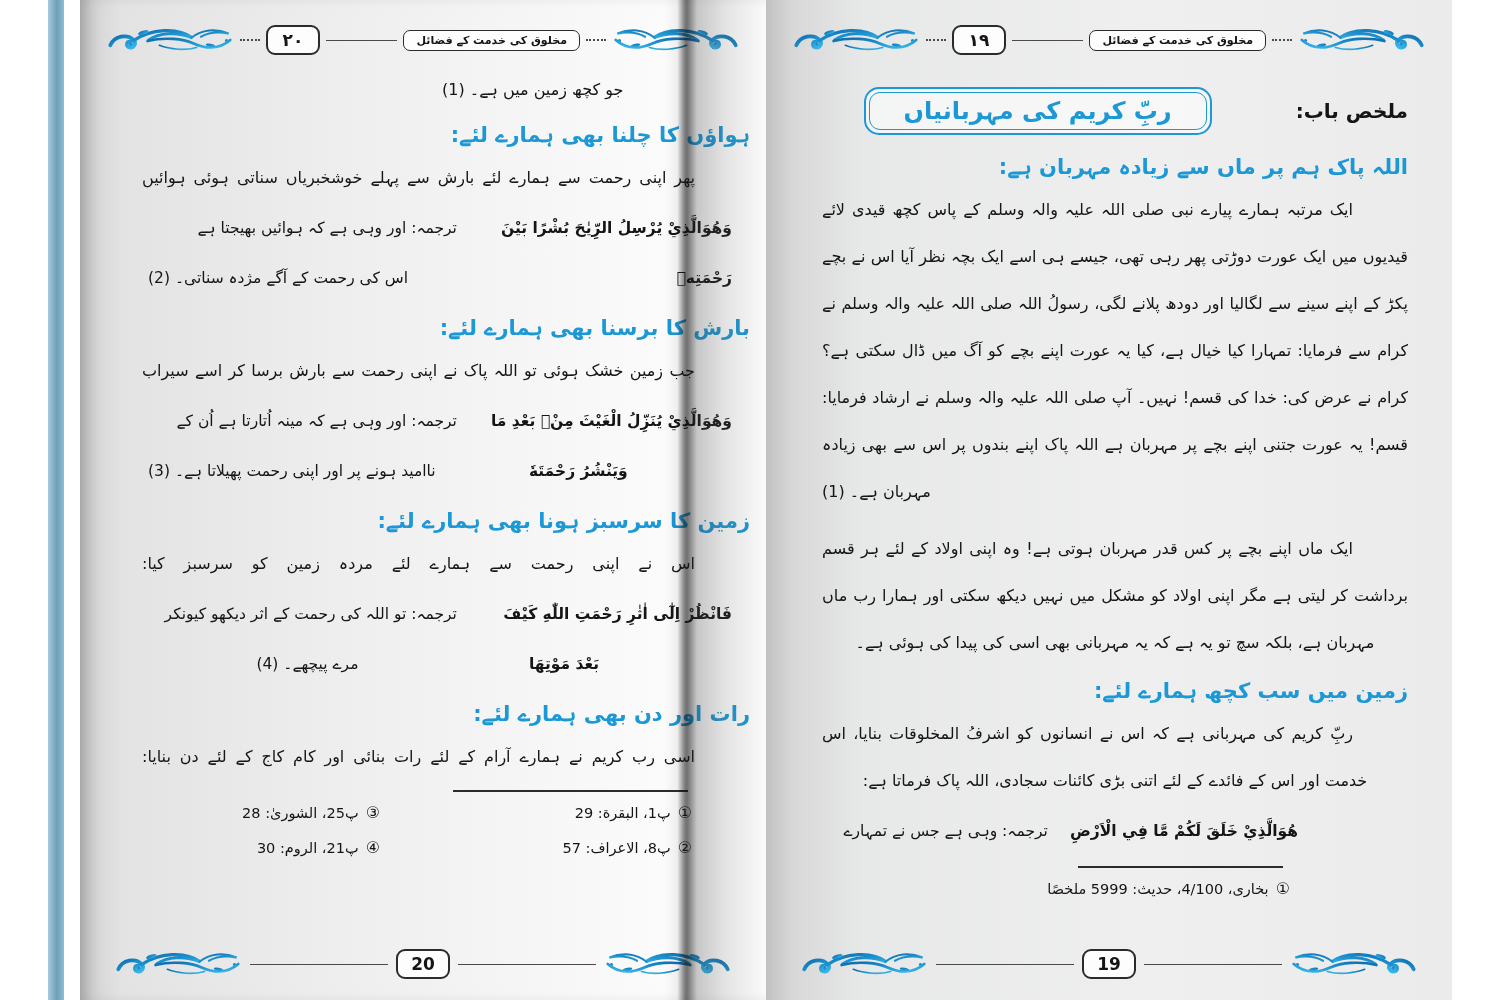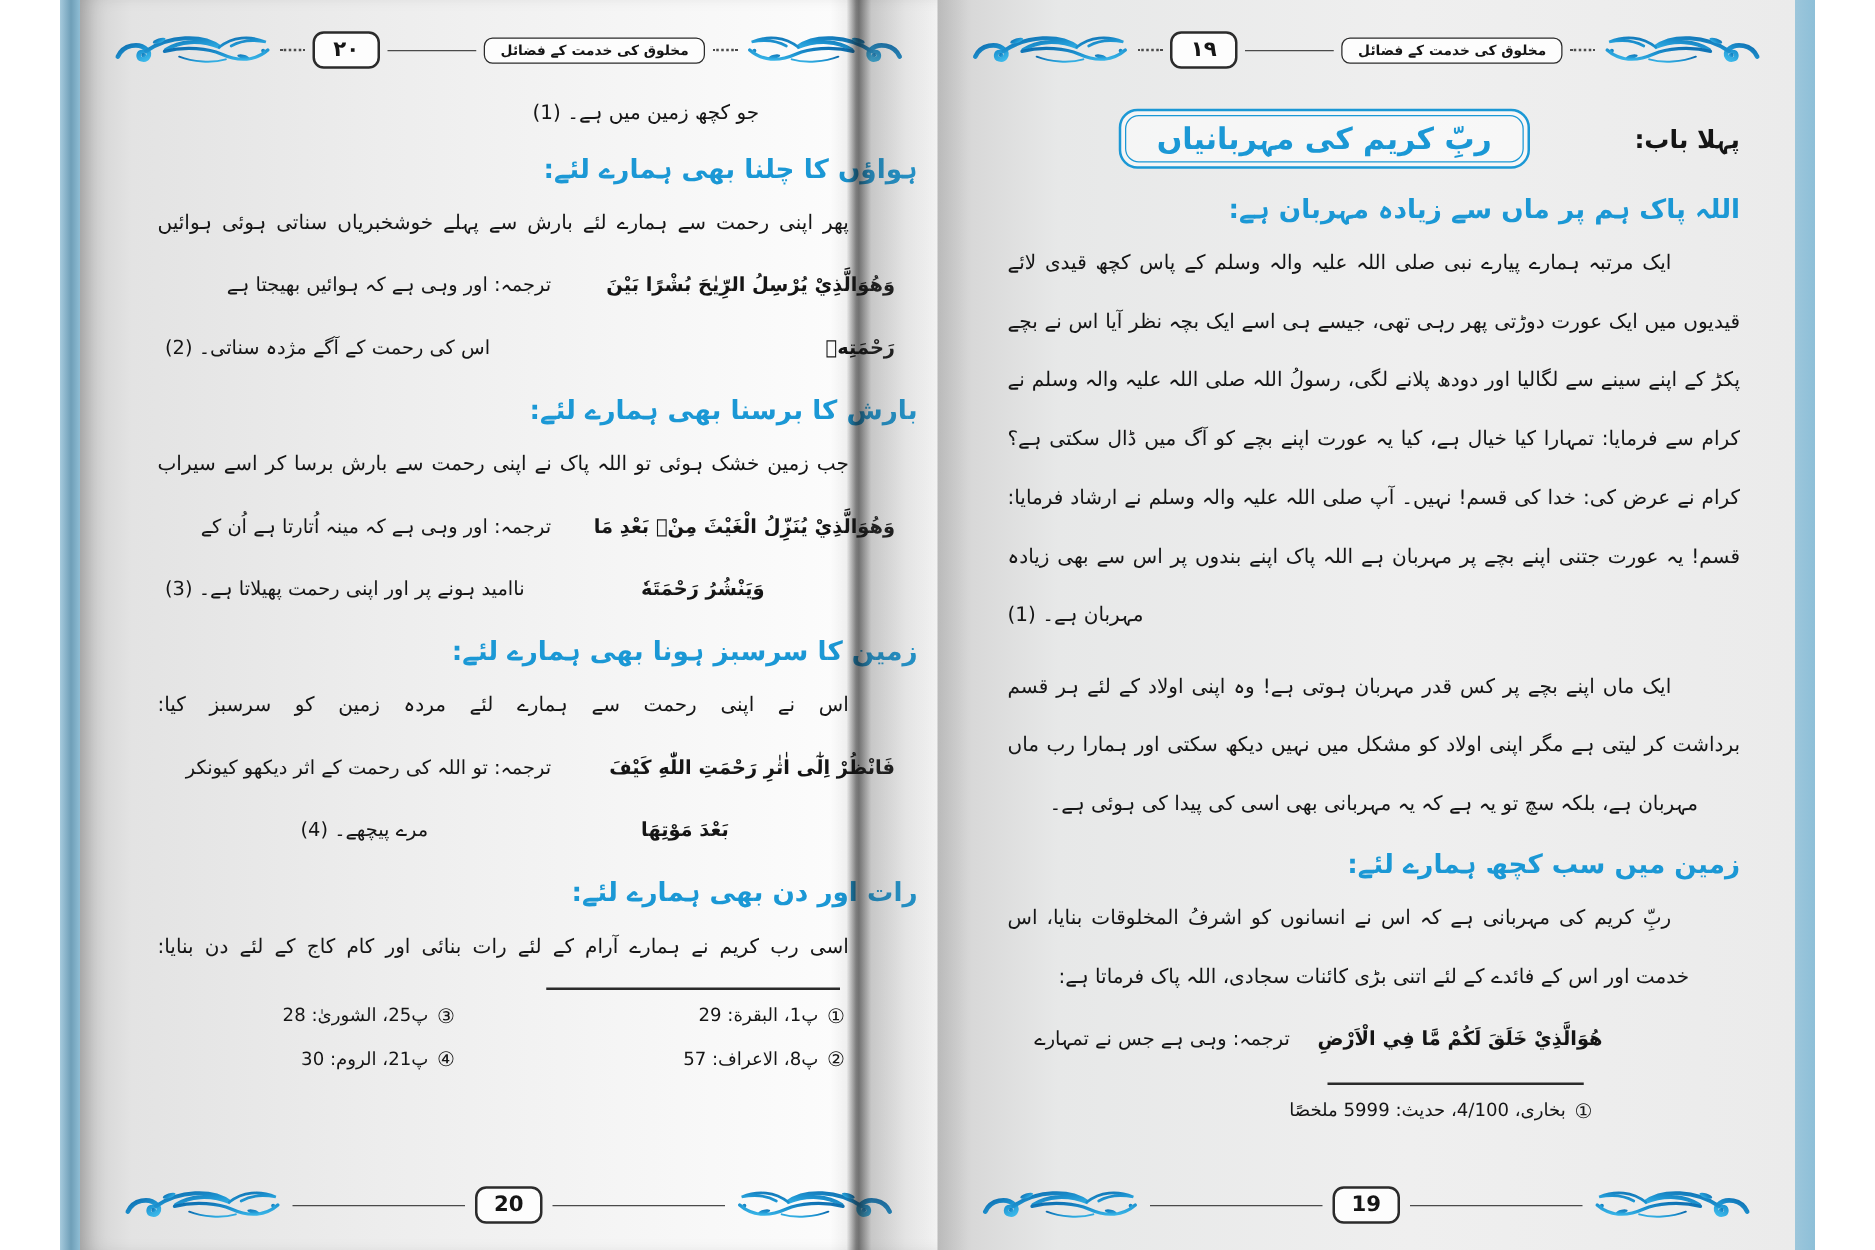--- a/index.html
+++ b/index.html
@@ -4,21 +4,21 @@
 <style>
   html,body{margin:0;padding:0;}
   body{
     width:1500px;height:1000px;overflow:hidden;background:#ffffff;
     font-family:"DejaVu Sans",sans-serif;color:#151515;
   }
   .stage{position:relative;width:1500px;height:1000px;}
   .band{position:absolute;top:0;bottom:0;width:16px;z-index:1;}
   .band.left{left:48px;background:linear-gradient(90deg,#a6cadd,#6f9fb8 55%,#8fbdd4);}
   .band.right{left:1436px;background:linear-gradient(90deg,#9cc6db,#8dbfd8);}
-  .spread{position:absolute;left:64px;top:0;width:1372px;height:1000px;display:flex;z-index:2;}
+  .spread{position:absolute;left:80px;top:0;width:1372px;height:1000px;display:flex;z-index:2;}
   .page{position:relative;width:686px;height:1000px;overflow:hidden;}
   .page-left{background:linear-gradient(90deg,#cfcfcf 0%,#e3e3e3 6%,#ededed 35%,#f7f7f7 70%,#ffffff 100%);box-shadow:inset 14px 0 18px -10px rgba(0,0,0,.28);}
   .page-right{background:linear-gradient(90deg,#c2c2c2 0%,#d8d8d8 4%,#e7e8e8 14%,#efefef 55%,#ebebeb 100%);}
   .gutter-shadow{position:absolute;left:664px;top:0;bottom:0;width:110px;z-index:3;pointer-events:none;
     background:linear-gradient(90deg,rgba(0,0,0,0) 0%,rgba(0,0,0,.05) 12%,rgba(20,20,20,.55) 19%,rgba(20,20,20,.6) 21%,rgba(60,60,60,.28) 30%,rgba(90,90,90,.16) 55%,rgba(0,0,0,0) 100%);}
 
   
   .ph{display:flex;align-items:center;gap:6px;padding:16px 26px 0 26px;height:48px;}
   .pf{position:absolute;left:0;right:0;bottom:10px;display:flex;align-items:center;gap:8px;padding:0 34px;height:52px;}
   .fl{width:128px;height:38px;flex:0 0 auto;}
@@ -46,21 +46,21 @@
   .tr{width:54%;padding-right:12px;}
   .vline{font-size:15.5px;line-height:50px;height:50px;overflow:hidden;text-align:right;}
   .vline.end{text-align:right;}
   .vline.c{text-align:center;padding-left:40px;}
   .vline.aleft{text-align:left;padding-left:60px;}
 
   
   .chapter-row{display:flex;direction:rtl;align-items:center;margin:12px 0 4px 0;height:62px;}
   .chapter-label{font-size:20px;font-weight:bold;line-height:62px;}
   .title-box{margin-right:84px;border:2.2px solid #1b98d5;border-radius:15px;padding:3px;background:rgba(255,255,255,.55);}
-  .title-box-inner{border:1.4px solid #1b98d5;border-radius:11px;padding:4px 24px;color:#1b98d5;font-size:24px;font-weight:bold;white-space:nowrap;}
+  .title-box-inner{border:1.4px solid #1b98d5;border-radius:11px;padding:4px 34px;color:#1b98d5;font-size:24px;font-weight:bold;white-space:nowrap;}
 
   
   .fnsep{border-top:2px solid #2b2b2b;margin:10px 0 8px 0;}
   .page-left .fnsep{width:235px;margin-right:62px;}
   .page-right .fnsep{width:205px;margin-right:125px;}
   .fnrow{display:flex;direction:rtl;}
   .fncol{width:50%;display:flex;flex-direction:column;gap:9px;}
   .fn{display:flex;direction:rtl;gap:7px;font-size:14.5px;line-height:26px;height:26px;overflow:hidden;}
   .fn .fnm{font-size:16px;}
   .fncol.colA .fn{padding-right:58px;}
@@ -217,21 +217,21 @@
         <div class="hline"></div>
         <div class="cartouche">مخلوق کی خدمت کے فضائل</div>
         <div class="dash"></div>
         <svg class="fl mir">
             <use href="#flourish"></use>
           </svg>
       </header>
 
       <main class="content">
         <div class="chapter-row">
-          <div class="chapter-label">پہلا باب:</div>
+          <div class="chapter-label">ملخص باب:</div>
           <div class="title-box">
             <div class="title-box-inner">ربِّ کریم کی مہربانیاں</div>
           </div>
         </div>
 
         <h2 class="bh">اللہ پاک ہم پر ماں سے زیادہ مہربان ہے:</h2>
 
         <div class="line j ind">ایک مرتبہ ہمارے پیارے نبی صلی اللہ علیہ والہ وسلم کے پاس کچھ قیدی لائے گئے، ان</div>
         <div class="line j">قیدیوں میں ایک عورت دوڑتی پھر رہی تھی، جیسے ہی اسے ایک بچہ نظر آیا اس نے بچے کو</div>
         <div class="line j">پکڑ کے اپنے سینے سے لگالیا اور دودھ پلانے لگی، رسولُ اللہ صلی اللہ علیہ والہ وسلم نے صحابہ</div>

